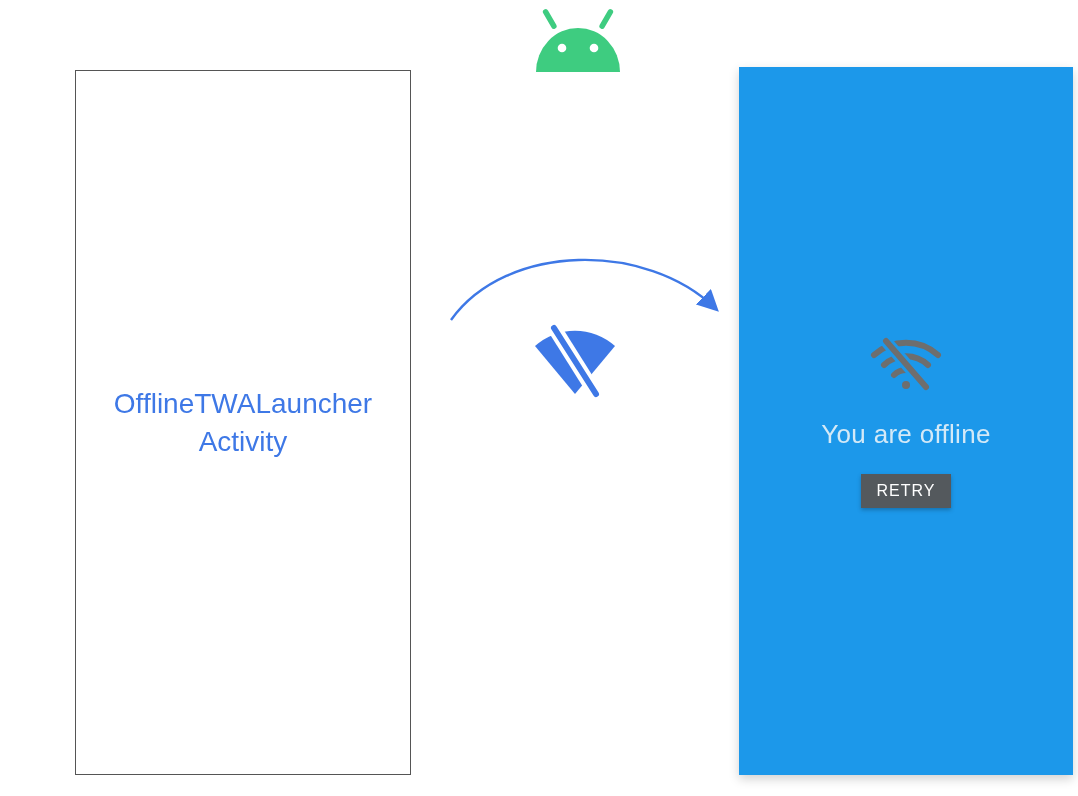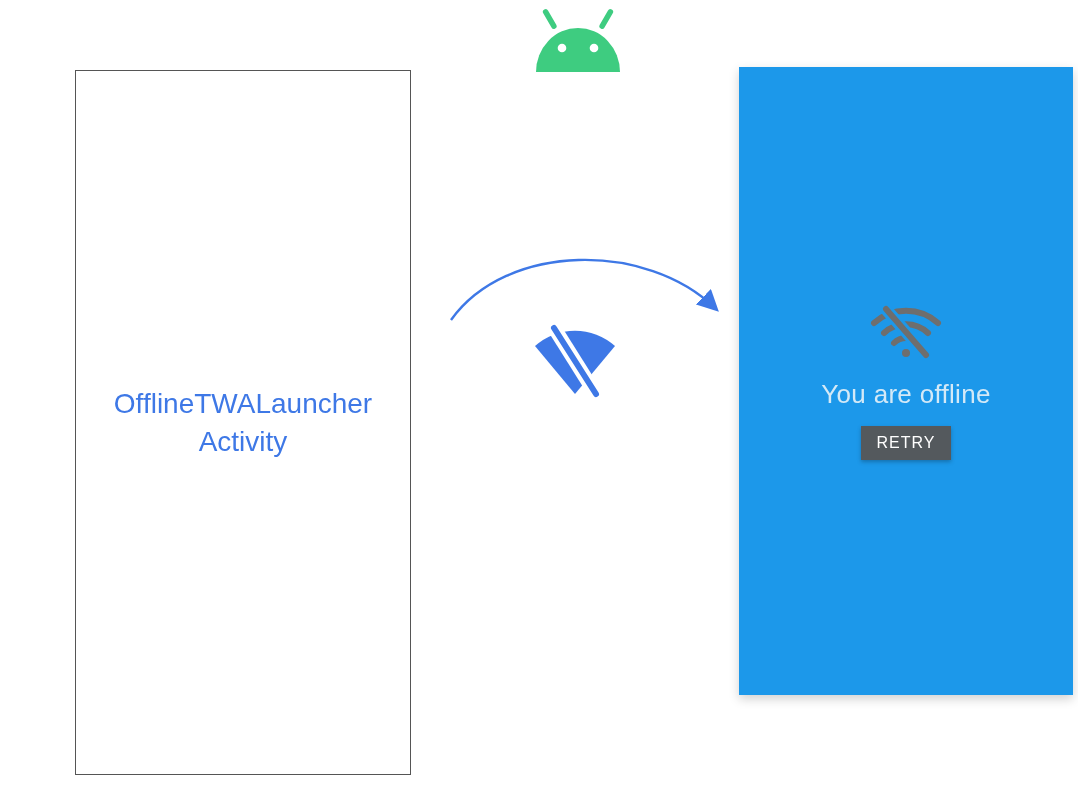--- a/index.html
+++ b/index.html
@@ -5,21 +5,21 @@
   * { box-sizing: border-box; margin: 0; padding: 0; }
   html, body { width: 1078px; height: 796px; background: #ffffff; font-family: "Helvetica Neue", Arial, sans-serif; overflow: hidden; }
   .canvas { position: relative; width: 1078px; height: 796px; margin-left: 45px; }
 
   .android-head { position: absolute; left: 478px; top: 2px; width: 110px; height: 70px; }
   .android-head svg { width: 100%; height: 100%; display: block; }
 
   .left-box { position: absolute; left: 30px; top: 70px; width: 336px; height: 705px; border: 1.5px solid #555555; background: #ffffff; display: flex; align-items: center; justify-content: center; text-align: center; }
   .left-label { color: #3e78e6; font-size: 28px; line-height: 1.35; font-weight: 400; }
 
-  .right-box { position: absolute; left: 694px; top: 67px; width: 334px; height: 628px; background: #1c98ea; box-shadow: 0 4px 10px rgba(0,0,0,0.18); display: flex; flex-direction: column; align-items: center; justify-content: center; gap: 16px; }
+  .right-box { position: absolute; left: 694px; top: 67px; width: 334px; height: 708px; background: #1c98ea; box-shadow: 0 4px 10px rgba(0,0,0,0.18); display: flex; flex-direction: column; align-items: center; justify-content: center; gap: 24px; }
   .right-box .wifi-off { width: 72px; height: 60px; }
   .right-box .msg { color: #d3e9f7; font-size: 26px; font-weight: 300; letter-spacing: 0.3px; }
   .retry-btn { background: #54595d; color: #ffffff; font-size: 16px; letter-spacing: 1px; padding: 8px 16px; border: none; box-shadow: 0 2px 4px rgba(0,0,0,0.25); cursor: pointer; }
 
   .arrow { position: absolute; left: 402px; top: 252px; width: 272px; height: 90px; }
   .arrow svg { width: 100%; height: 100%; overflow: visible; }
 
   .center-icon { position: absolute; left: 480px; top: 322px; width: 100px; height: 80px; }
   .center-icon svg { width: 100%; height: 100%; display: block; }
 </style>

